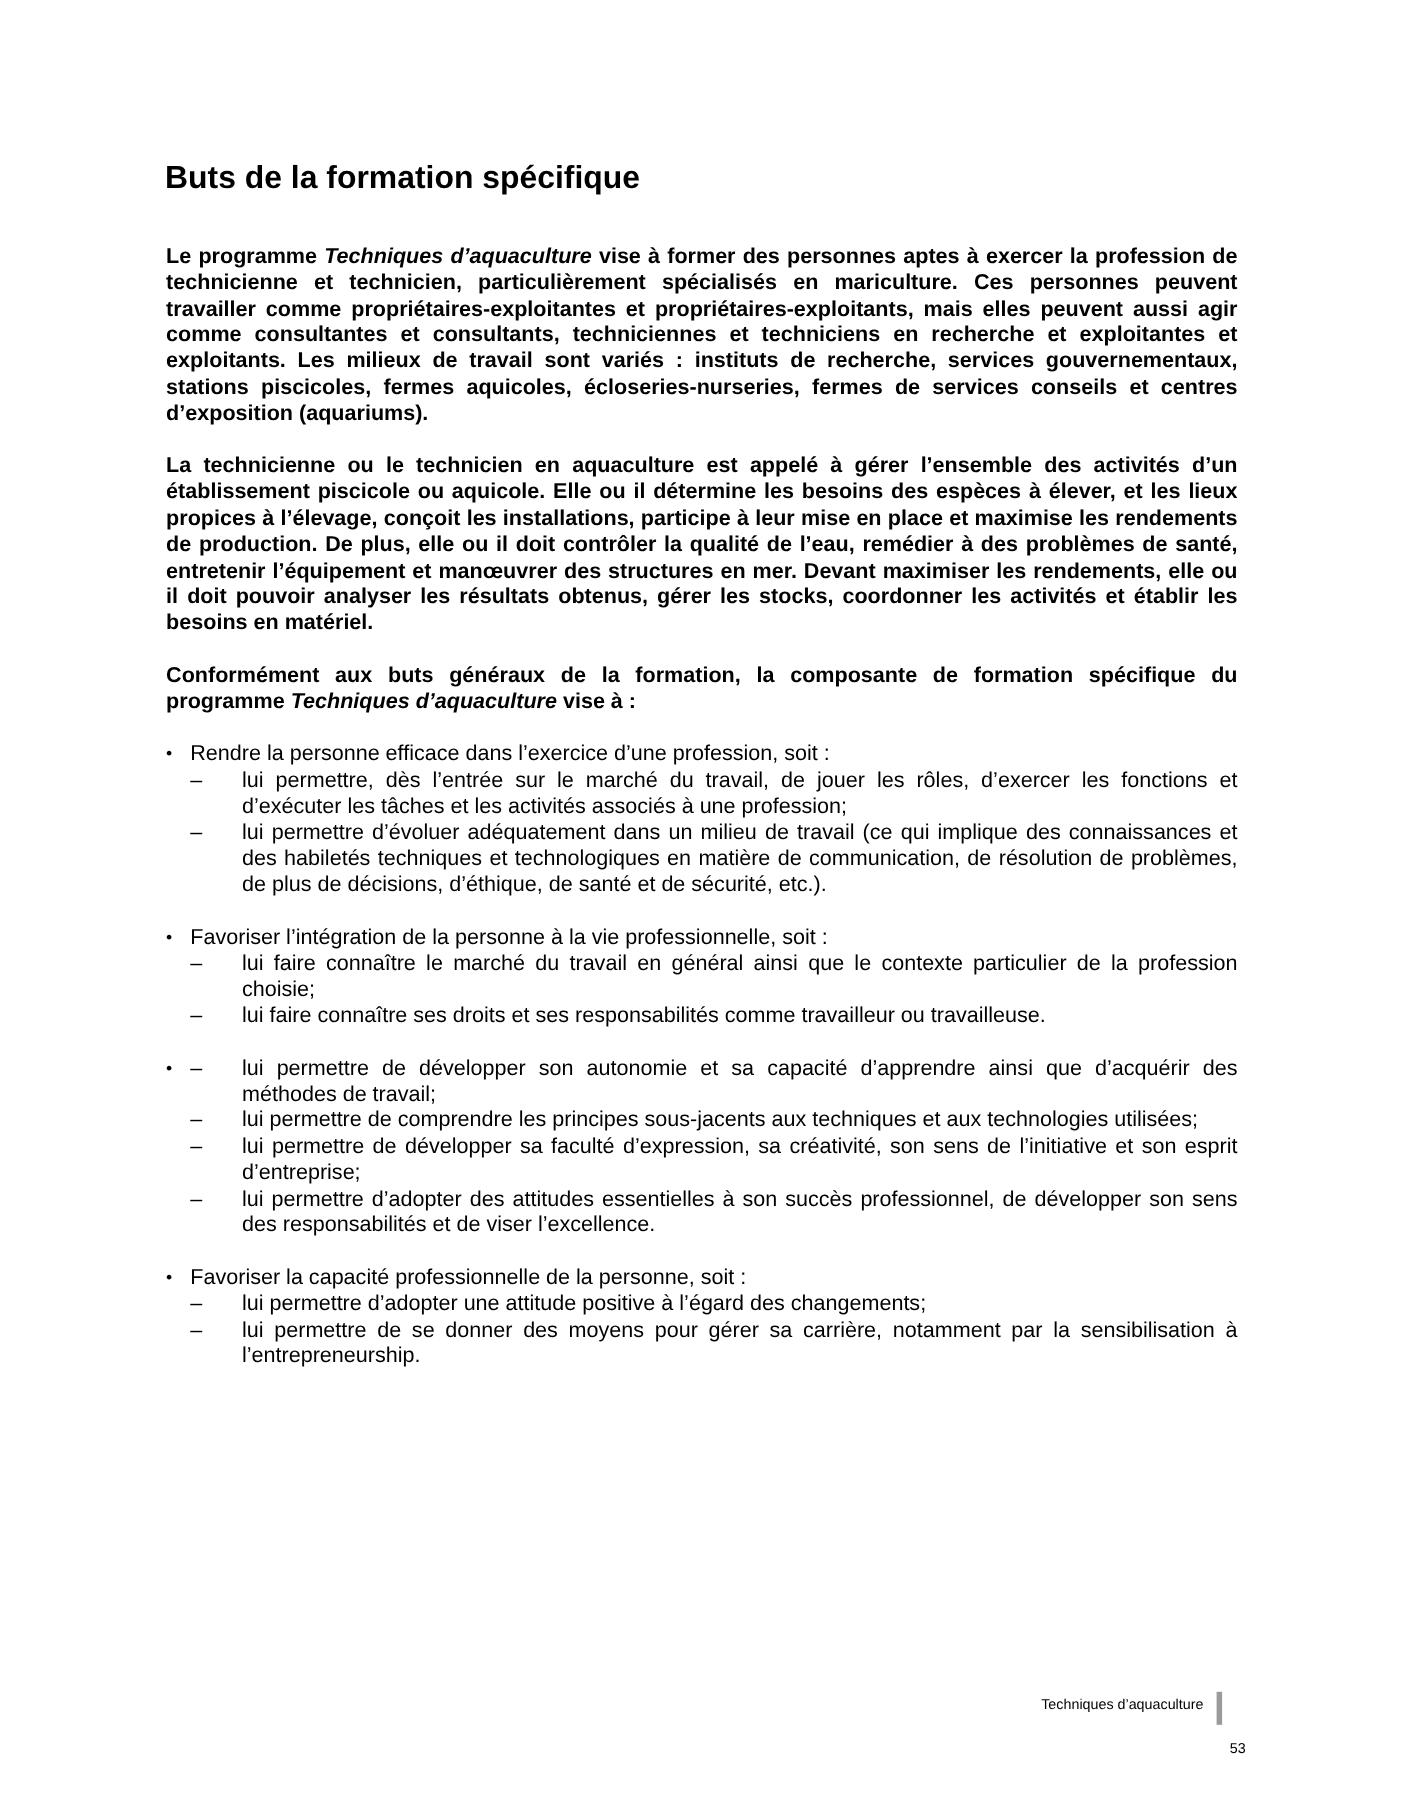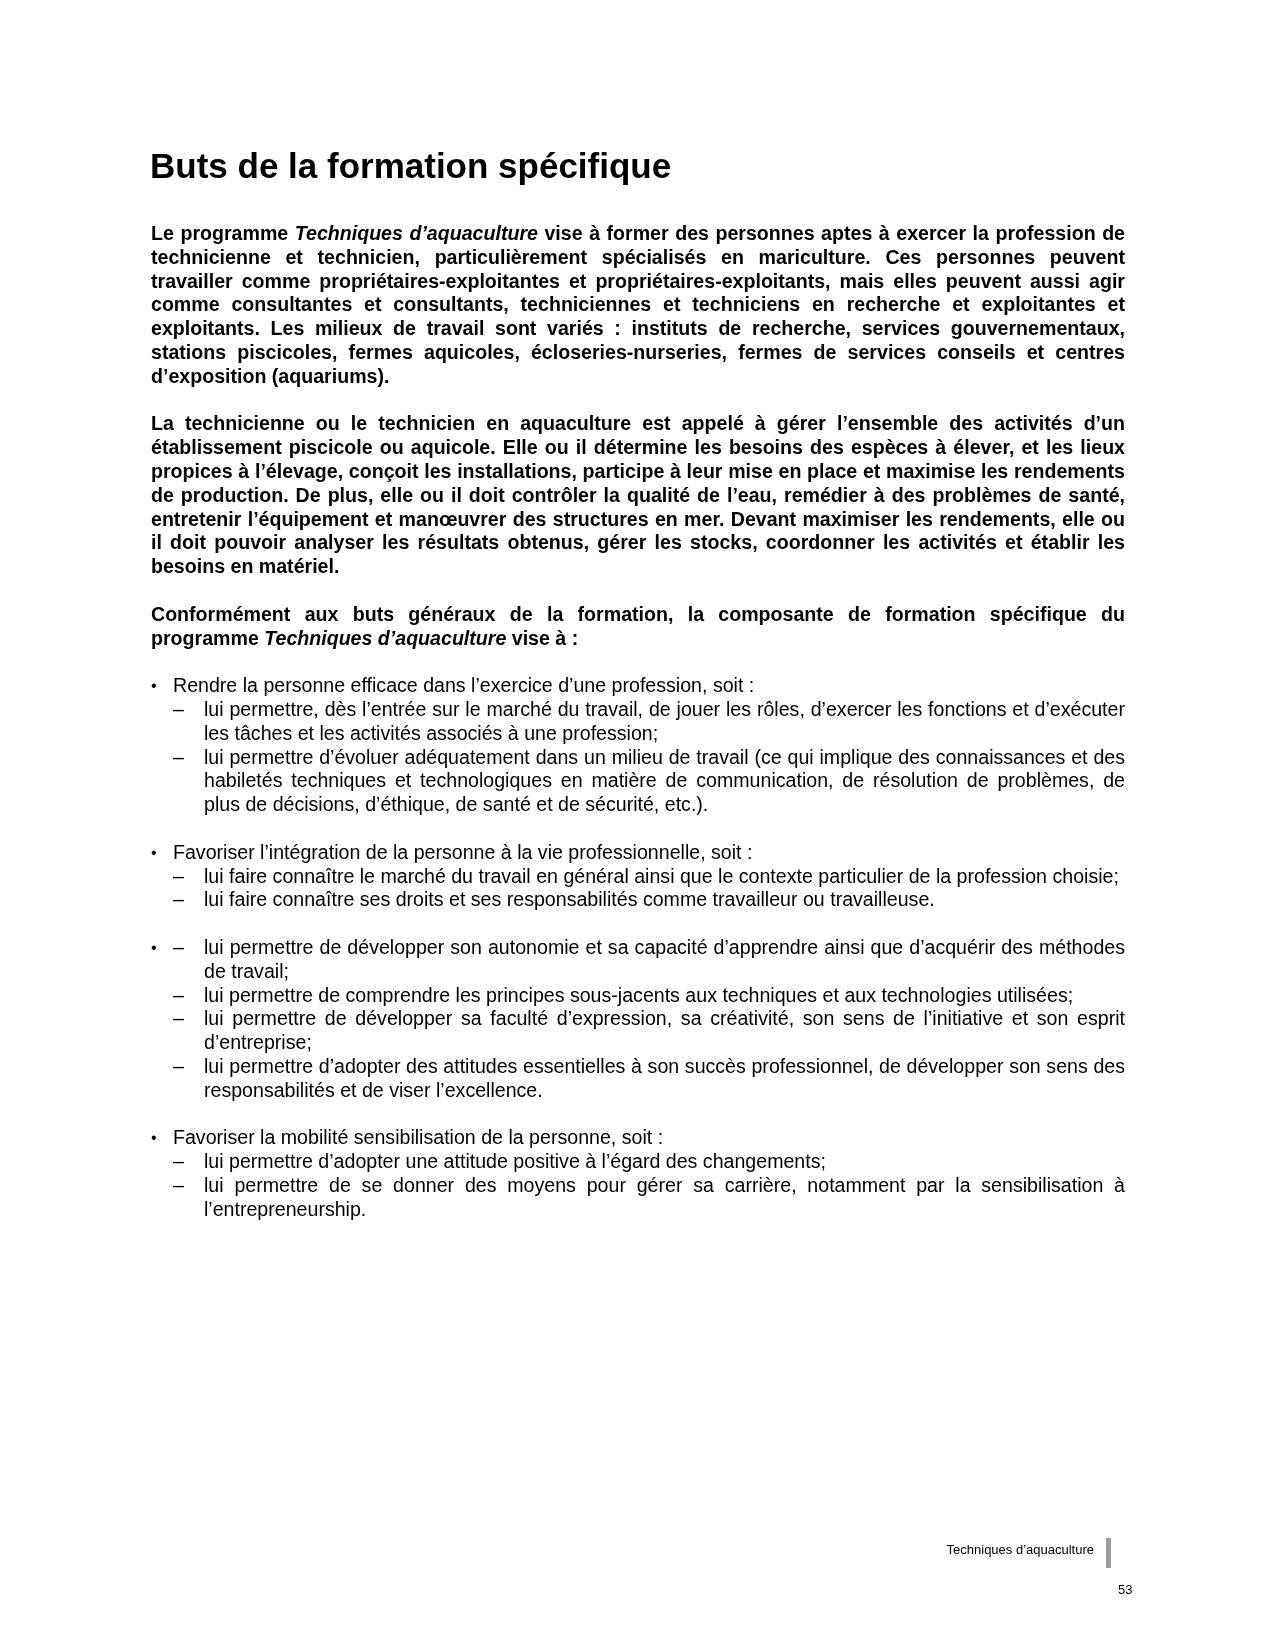--- a/index.html
+++ b/index.html
@@ -1,30 +1,30 @@
 <!DOCTYPE html>
 <html><head>
 <meta charset="utf-8">
 <style>
   html, body { margin: 0; padding: 0; background: #ffffff; }
   body { width: 1275px; height: 1650px; position: relative; overflow: hidden;
          font-family: "Liberation Sans", sans-serif; color: #000; }
   .page-title { position: absolute; left: 150px; top: 146px; margin: 0;
-         font-size: 35px; font-weight: bold; letter-spacing: 0; }
+         font-size: 29px; font-weight: bold; letter-spacing: 0; }
   .content { position: absolute; left: 151px; top: 222px; width: 974px;
          font-size: 19.6px; line-height: 23.8px; }
   .para { margin: 0 0 23.8px 0; text-align: justify; font-weight: bold; }
   .para i { font-style: italic; }
   .blist { margin: 0 0 23.8px 0; padding: 0; list-style: none; }
   .bitem { position: relative; padding-left: 22px; }
   .bullet { position: absolute; left: 0; top: 0; font-size: 16px; }
   .sublist { margin: 0; padding: 0; list-style: none; }
   .subitem { position: relative; padding-left: 31px; margin-left: -22px; text-align: justify; }
   .subitem .dash-wrap { position: absolute; left: 22px; top: 0; }
-  .subitem .stext { display: block; margin-left: 0; }
+  .subitem .stext { display: block; margin-left: 16px; }
   .subitem { padding-left: 53px; }
   .footer-text { position: absolute; right: 181px; top: 0; font-size: 13px; white-space: nowrap; }
   .footer-bar { position: absolute; left: 1106px; top: 1538px; width: 5px; height: 30px; background: #9a9a9a; }
   .footer-page { position: absolute; left: 1118px; top: 1582px; font-size: 13px; }
 </style>
 </head>
 <body>
 
 <h1 class="page-title">Buts de la formation spécifique</h1>
 
@@ -72,21 +72,21 @@
               <span class="dash-wrap">–</span>
               <span class="stext">lui permettre de développer sa faculté d’expression, sa créativité, son sens de l’initiative et son esprit d’entreprise;</span>
             </li>
             <li class="subitem">
               <span class="dash-wrap">–</span>
               <span class="stext">lui permettre d’adopter des attitudes essentielles à son succès professionnel, de développer son sens des responsabilités et de viser l’excellence.</span>
             </li>
           </ul></li>
       </ul>
       <ul class="blist">
-        <li class="bitem"><span class="bullet">•</span><span>Favoriser la mobilité sensibilisation de la personne, soit :</span><ul class="sublist">
+        <li class="bitem"><span class="bullet">•</span><span>Favoriser la capacité professionnelle de la personne, soit :</span><ul class="sublist">
             <li class="subitem">
               <span class="dash-wrap">–</span>
               <span class="stext">lui permettre d’adopter une attitude positive à l’égard des changements;</span>
             </li>
             <li class="subitem">
               <span class="dash-wrap">–</span>
               <span class="stext">lui permettre de se donner des moyens pour gérer sa carrière, notamment par la sensibilisation à l’entrepreneurship.</span>
             </li>
           </ul></li>
       </ul>

